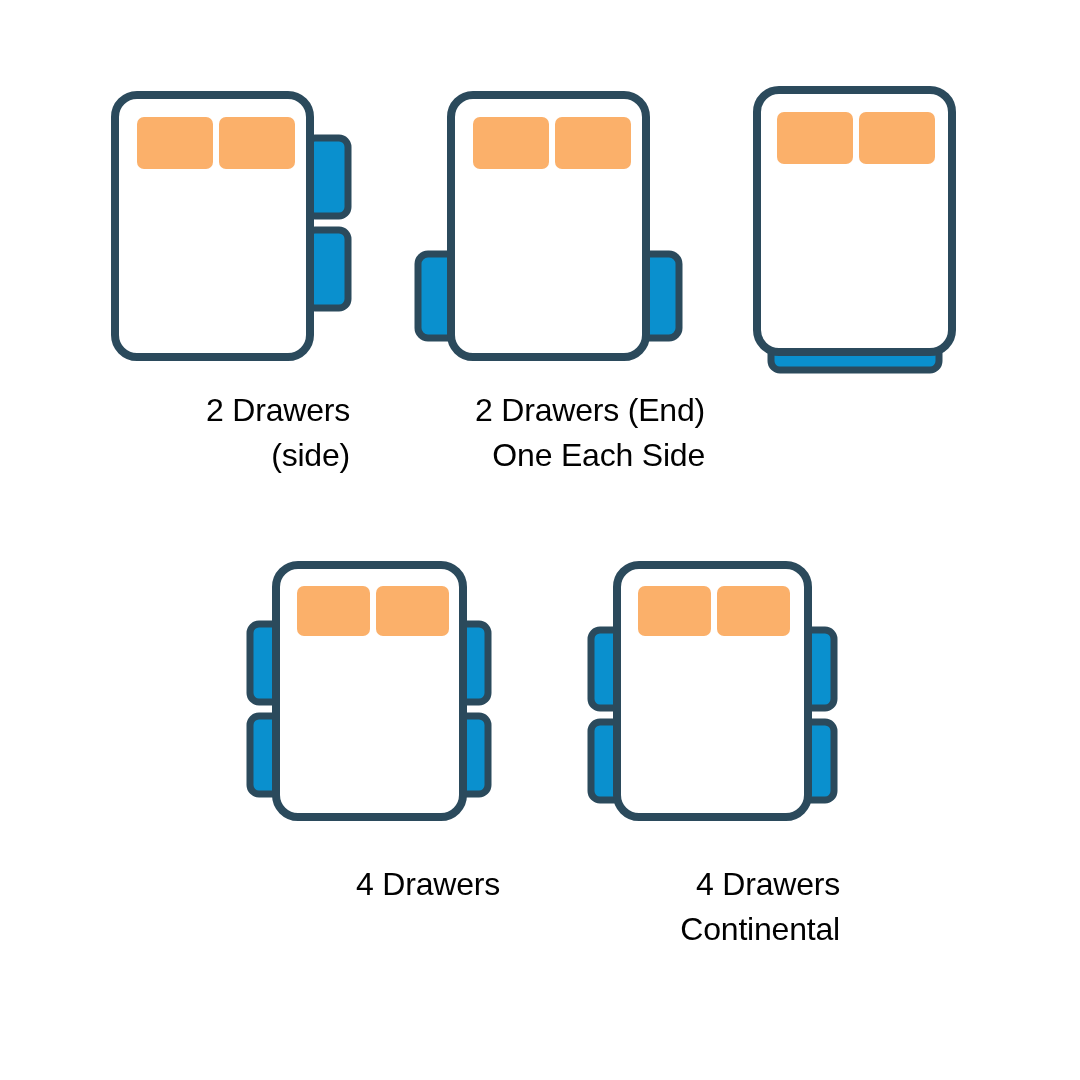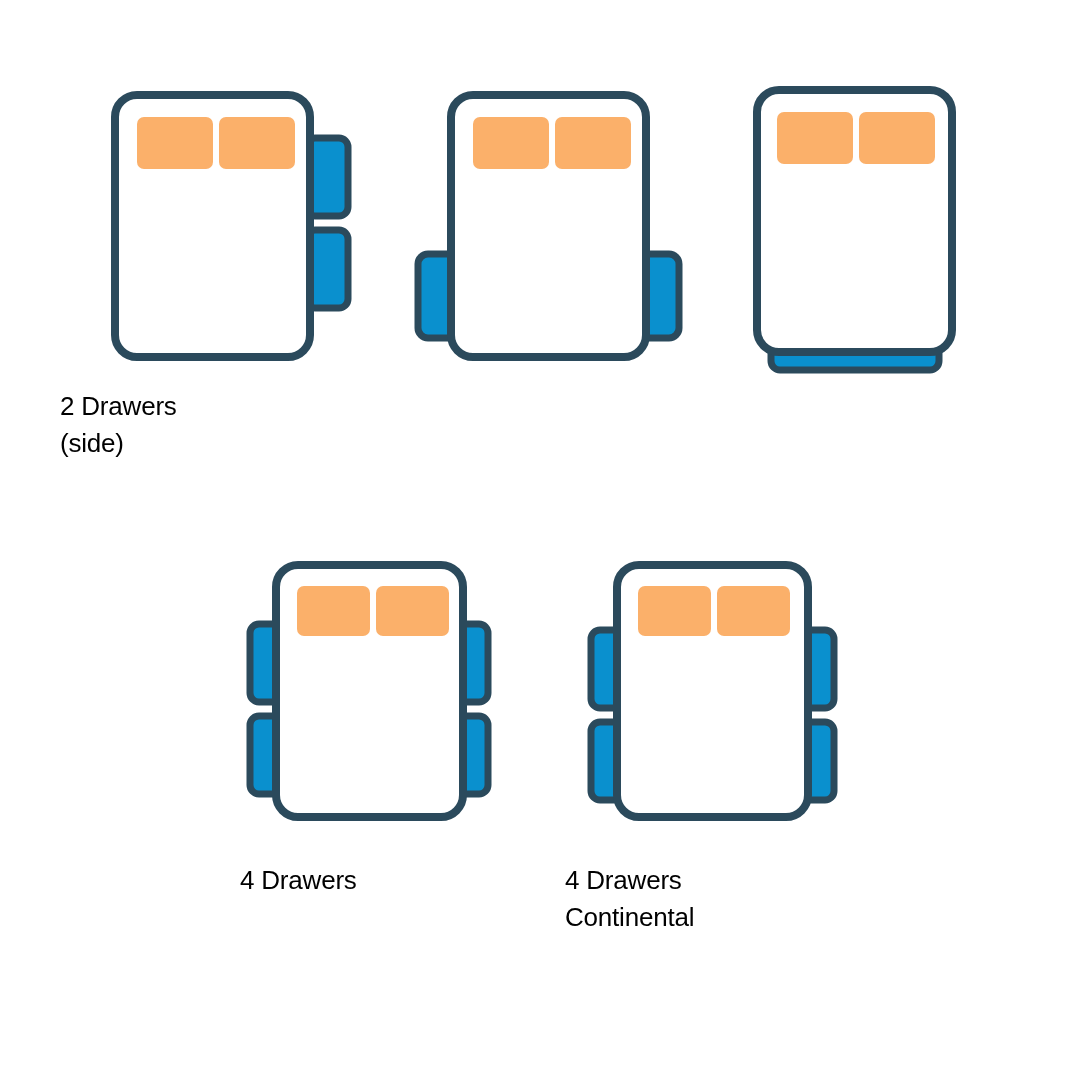--- a/index.html
+++ b/index.html
@@ -18,24 +18,24 @@
     position: relative;
     width: 1080px;
     height: 1080px;
     background: #ffffff;
   }
   .bed-card {
     position: absolute;
   }
   .bed-label {
     position: absolute;
-    text-align: left;
+    text-align: right;
     color: #010101;
     font-family: "Liberation Sans", sans-serif;
-    font-size: 26px;
+    font-size: 32px;
     font-weight: 400;
     line-height: 1.42;
     letter-spacing: -0.2px;
     white-space: pre-line;
   }
   svg { display: block; overflow: visible; }
 </style>
 </head>
 <body>
 
@@ -62,20 +62,22 @@
     <svg width="275" height="275" viewBox="0 0 275 275">
       <g>
         <rect x="8" y="164" width="44" height="84" rx="10" fill="#0a90ce" stroke="#2b4a5c" stroke-width="7"></rect>
         <rect x="225" y="164" width="44" height="84" rx="10" fill="#0a90ce" stroke="#2b4a5c" stroke-width="7"></rect>
       </g>
       <rect x="41" y="5" width="195" height="262" rx="22" fill="#ffffff" stroke="#2b4a5c" stroke-width="8"></rect>
       <rect x="63" y="27" width="76" height="52" rx="7" fill="#fbb06a"></rect>
       <rect x="145" y="27" width="76" height="52" rx="7" fill="#fbb06a"></rect>
     </svg>
   </div>
+  <div class="bed-label" style="left:385px; top:388px; width:320px;">2 Drawers (End)
+One Each Side</div>
 
   <div class="bed-card" style="left:752px; top:85px; width:205px; height:290px;">
     <svg width="205" height="290" viewBox="0 0 205 290">
       <rect x="19" y="243" width="168" height="42" rx="9" fill="#0a90ce" stroke="#2b4a5c" stroke-width="7"></rect>
       <rect x="5" y="5" width="195" height="262" rx="22" fill="#ffffff" stroke="#2b4a5c" stroke-width="8"></rect>
       <rect x="25" y="27" width="76" height="52" rx="7" fill="#fbb06a"></rect>
       <rect x="107" y="27" width="76" height="52" rx="7" fill="#fbb06a"></rect>
     </svg>
   </div>
 

